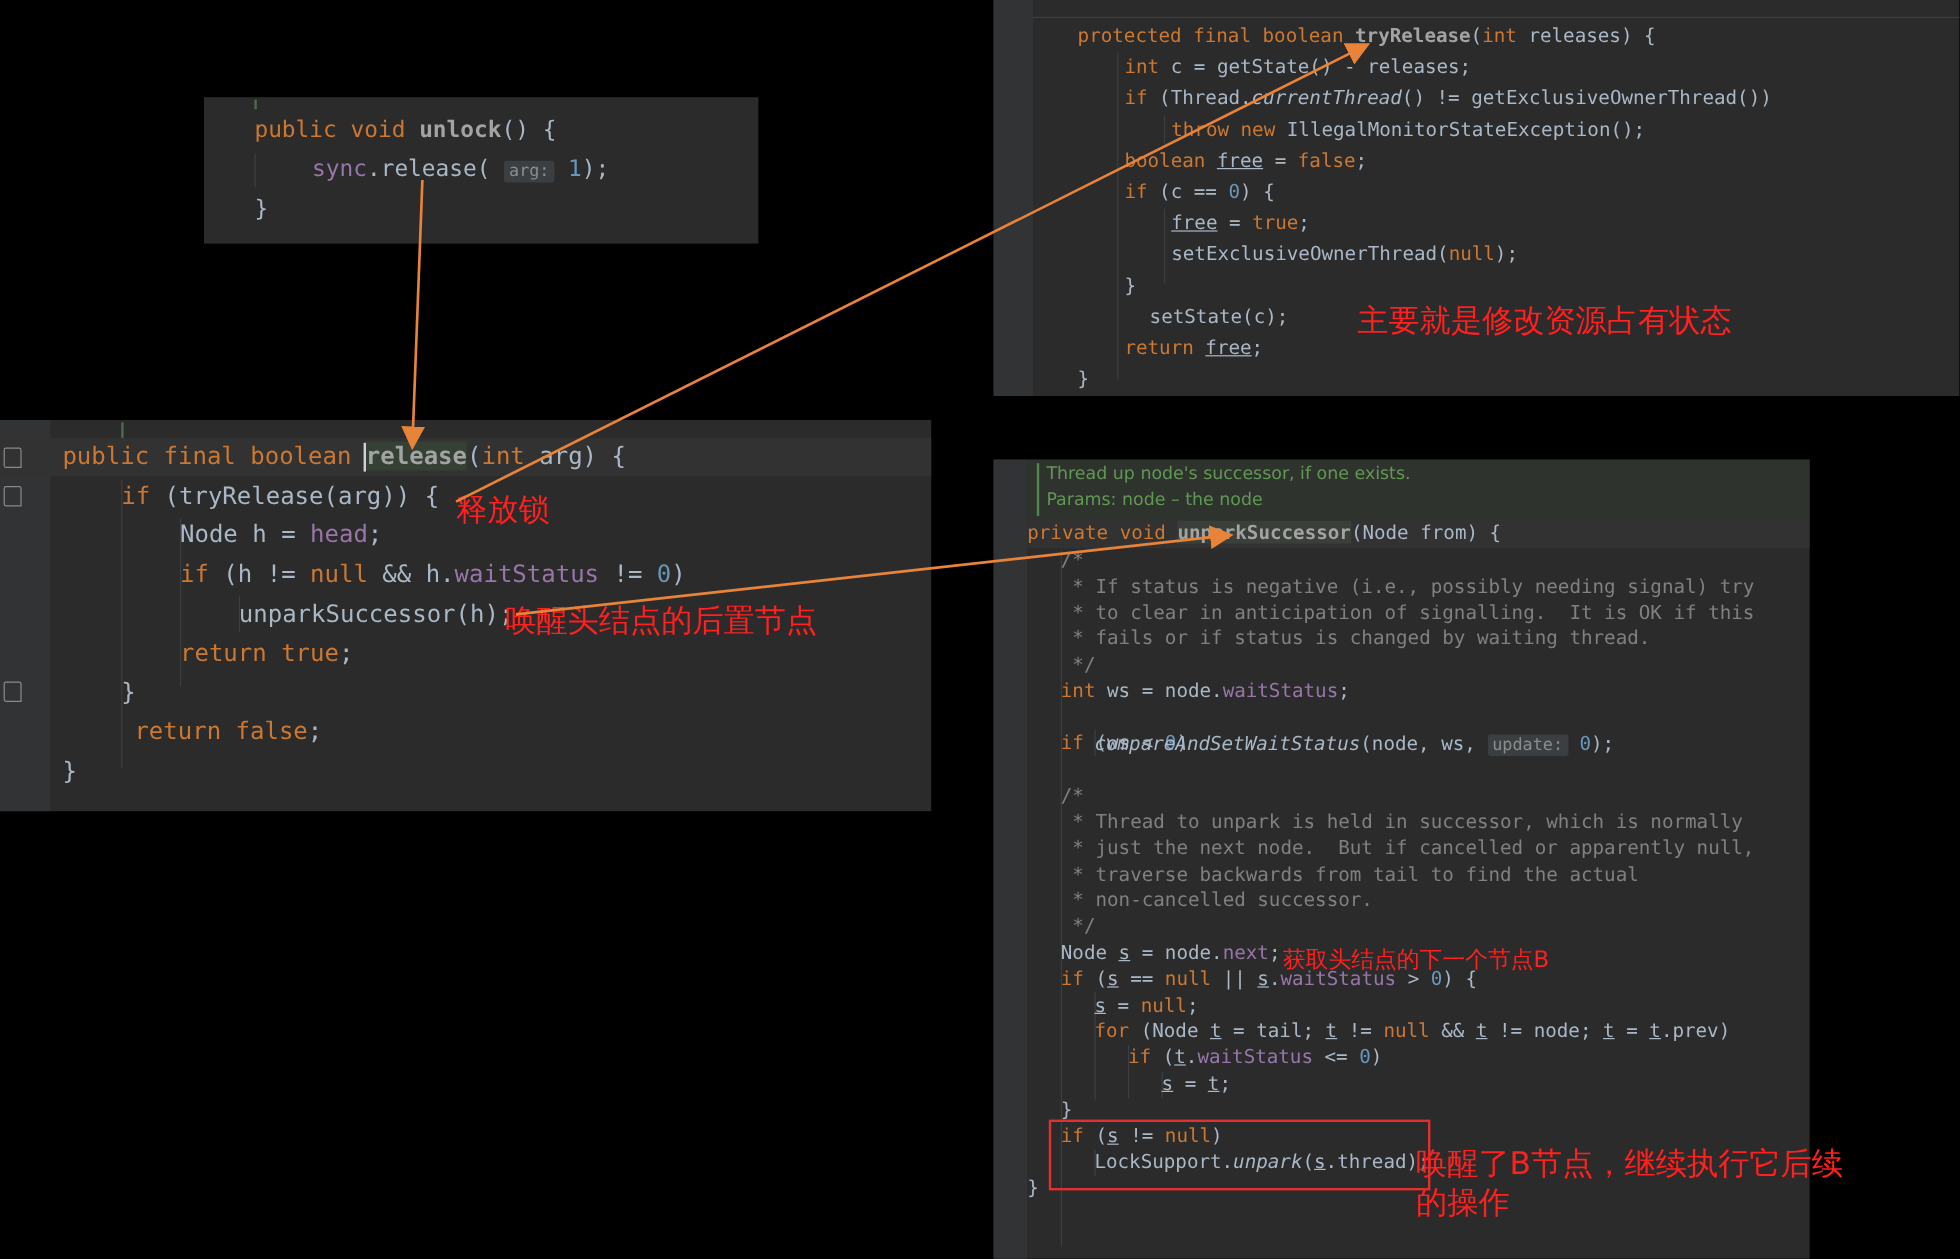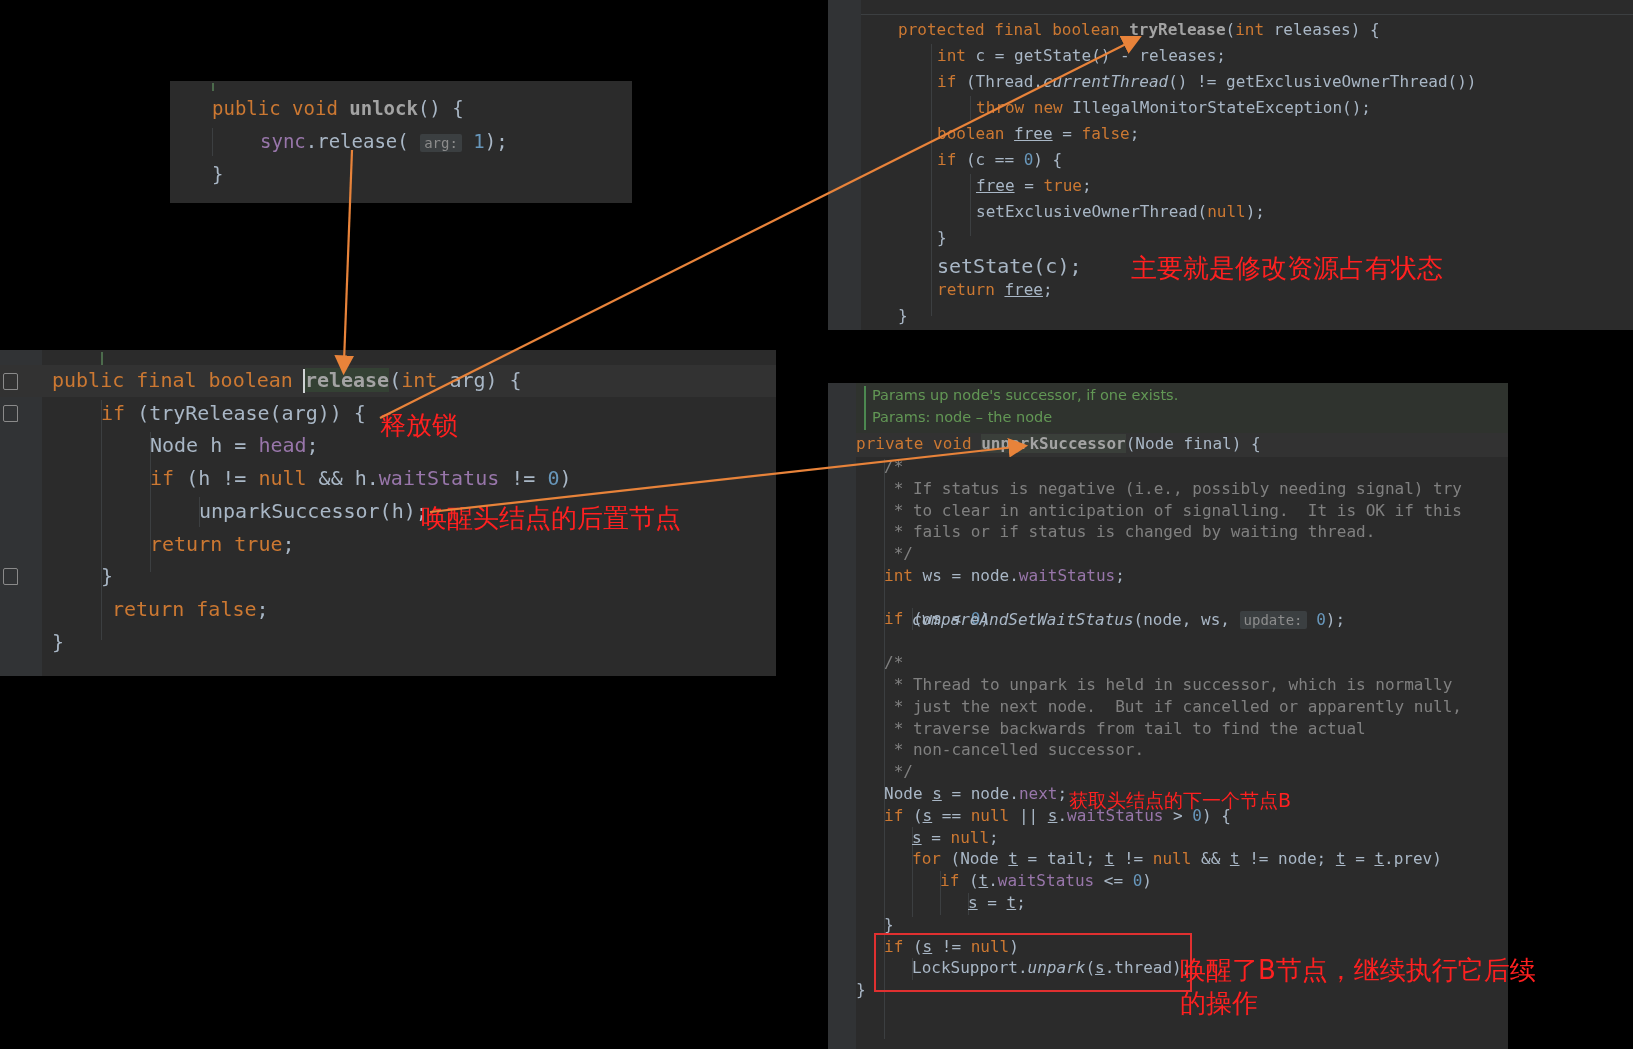--- a/index.html
+++ b/index.html
@@ -86,43 +86,43 @@
 <div id="tr-lines">
     <div class="codeline" style="left: 898px; top: 22px; font-size: 16px;"><span class="kw">protected </span><span class="kw">final </span><span class="kw">boolean </span><span class="fnb">tryRelease</span><span class="plain">(</span><span class="kw">int </span><span class="plain">releases</span><span class="plain">) {</span></div>
     <div class="codeline" style="left: 937px; top: 48px; font-size: 16px;"><span class="kw">int </span><span class="plain">c = getState() - releases;</span></div>
     <div class="codeline" style="left: 937px; top: 74px; font-size: 16px;"><span class="kw">if </span><span class="plain">(Thread.</span><span class="plain ital">currentThread</span><span class="plain">() != getExclusiveOwnerThread())</span></div>
     <div class="codeline" style="left: 976px; top: 100px; font-size: 16px;"><span class="kw">throw </span><span class="kw">new </span><span class="plain">IllegalMonitorStateException();</span></div>
     <div class="codeline" style="left: 937px; top: 126px; font-size: 16px;"><span class="kw">boolean </span><span class="loc">free</span><span class="plain"> = </span><span class="kw">false</span><span class="plain">;</span></div>
     <div class="codeline" style="left: 937px; top: 152px; font-size: 16px;"><span class="kw">if </span><span class="plain">(c == </span><span class="num">0</span><span class="plain">) {</span></div>
     <div class="codeline" style="left: 976px; top: 178px; font-size: 16px;"><span class="loc">free</span><span class="plain"> = </span><span class="kw">true</span><span class="plain">;</span></div>
     <div class="codeline" style="left: 976px; top: 204px; font-size: 16px;"><span class="plain">setExclusiveOwnerThread(</span><span class="kw">null</span><span class="plain">);</span></div>
     <div class="codeline" style="left: 937px; top: 230px; font-size: 16px;"><span class="plain">}</span></div>
-    <div class="codeline" style="left: 937px; top: 256px; font-size: 20px;"><span class="plain">setState(c);</span></div>
+    <div class="codeline" style="left: 958px; top: 256px; font-size: 16px;"><span class="plain">setState(c);</span></div>
     <div class="codeline" style="left: 937px; top: 282px; font-size: 16px;"><span class="kw">return </span><span class="loc">free</span><span class="plain">;</span></div>
     <div class="codeline" style="left: 898px; top: 308px; font-size: 16px;"><span class="plain">}</span></div>
   </div>
 
 <div class="panel" style="left:828px;top:383px;width:680px;height:666px;"></div>
 <div class="gutter" style="left:828px;top:383px;height:666px;width:28px;"></div>
 <div style="position:absolute;left:856px;top:383px;width:652px;height:50px;background:#2f332e;"></div>
 <div style="position:absolute;left:864px;top:386px;width:2px;height:44px;background:#4c8850;"></div>
 <div class="caretline" style="left:856px;top:433px;width:652px;height:24px;"></div>
 <div class="guideline" style="left:884px;top:459px;height:580px;"></div>
 <div class="guideline" style="left:912px;top:608px;height:22px;"></div>
 <div class="guideline" style="left:912px;top:827px;height:90px;"></div>
 <div class="guideline" style="left:912px;top:958px;height:22px;"></div>
 <div class="guideline" style="left:940px;top:871px;height:44px;"></div>
 <div class="guideline" style="left:968px;top:893px;height:22px;"></div>
 
 <div id="doc-lines">
-    <div class="codeline doc" style="left: 872px; top: 388px; font-size: 14.5px; font-family: &quot;DejaVu Sans&quot;, &quot;Liberation Sans&quot;, sans-serif;">Params up node's successor, if one exists.</div>
+    <div class="codeline doc" style="left: 872px; top: 388px; font-size: 14.5px; font-family: &quot;DejaVu Sans&quot;, &quot;Liberation Sans&quot;, sans-serif;">Thread up node's successor, if one exists.</div>
     <div class="codeline doc" style="left: 872px; top: 410px; font-size: 14.5px; font-family: &quot;DejaVu Sans&quot;, &quot;Liberation Sans&quot;, sans-serif;">Params: node – the node</div>
   </div>
 <div id="sig-line">
-    <div class="codeline" style="left: 856px; top: 436px; font-size: 16px;"><span class="kw">private </span><span class="kw">void </span><span class="fnb hl">unparkSuccessor</span><span class="plain">(Node final) {</span></div>
+    <div class="codeline" style="left: 856px; top: 436px; font-size: 16px;"><span class="kw">private </span><span class="kw">void </span><span class="fnb hl">unparkSuccessor</span><span class="plain">(Node from) {</span></div>
   </div>
 <div id="up-lines">
     <div class="codeline" style="left: 884px; top: 459px; font-size: 16px;"><span class="cmt">/*</span></div>
     <div class="codeline" style="left: 884px; top: 480.8px; font-size: 16px;"><span class="cmt"> * If status is negative (i.e., possibly needing signal) try</span></div>
     <div class="codeline" style="left: 884px; top: 502.6px; font-size: 16px;"><span class="cmt"> * to clear in anticipation of signalling.  It is OK if this</span></div>
     <div class="codeline" style="left: 884px; top: 524.4px; font-size: 16px;"><span class="cmt"> * fails or if status is changed by waiting thread.</span></div>
     <div class="codeline" style="left: 884px; top: 546.2px; font-size: 16px;"><span class="cmt"> */</span></div>
     <div class="codeline" style="left: 884px; top: 568px; font-size: 16px;"><span class="kw">int </span><span class="plain">ws = node.</span><span class="fld">waitStatus</span><span class="plain">;</span></div>
     <div class="codeline" style="left: 884px; top: 589.8px; font-size: 16px; margin-top: 21px;"><span class="kw">if </span><span class="plain">(ws &lt; </span><span class="num">0</span><span class="plain">)</span></div>
     <div class="codeline" style="left: 912px; top: 611.6px; font-size: 16px;"><span class="plain ital">compareAndSetWaitStatus</span><span class="plain">(node, ws, </span><span class="hintbox">update:</span><span class="plain"> </span><span class="num">0</span><span class="plain">);</span></div>

